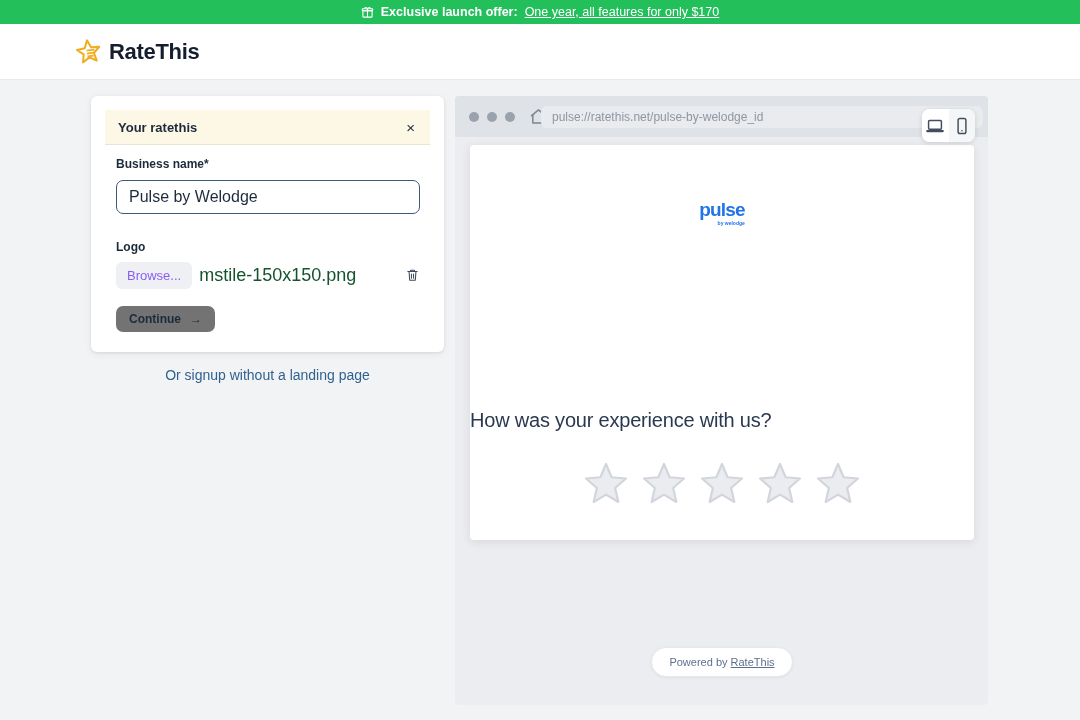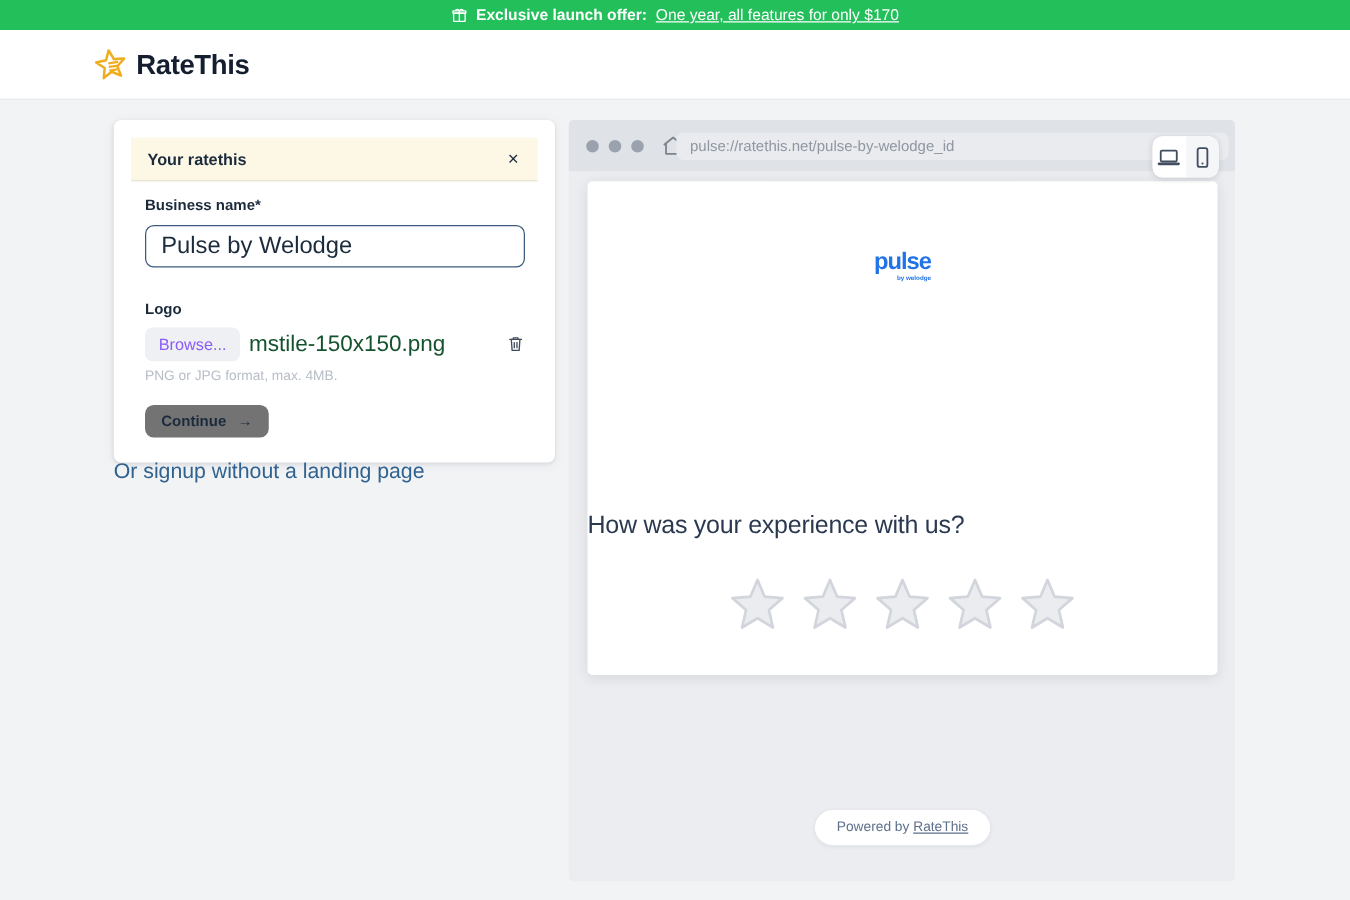--- a/index.html
+++ b/index.html
@@ -47,42 +47,42 @@
   .card-title { font-size:13px; font-weight:700; color:#1c2b3c; }
   .close-btn {
     background:none; border:none; font-size:15px; line-height:1;
     color:#1c2b3c; cursor:pointer; padding:2px;
   }
   .card-body { padding:12px 24px 0 25px; }
   .fld-label { display:block; font-size:12px; font-weight:700; color:#1c2b3c; }
   .text-input {
     margin-top:9px; width:100%; height:33px;
     border:1.5px solid #3c5a7d; border-radius:7px;
-    font-size:19px; color:#1c2b3c; padding:16px 12px;
+    font-size:16px; color:#1c2b3c; padding:16px 12px;
     font-family:"Liberation Sans", sans-serif; background:#fff; outline:none;
   }
   .logo-label { margin-top:26px; }
   .file-row { margin-top:7px; display:flex; align-items:center; height:28px; }
   .browse-btn {
     background:#eef0f3; border:none; border-radius:6px; height:27px;
     padding:0 11px; font-size:13px; color:#8b5cf6; cursor:pointer;
     font-family:"Liberation Sans", sans-serif;
   }
   .filename { margin-left:7px; font-size:18px; color:#14532d; }
   .trash-btn { margin-left:auto; background:none; border:none; cursor:pointer; padding:0; display:flex; }
   .hint { font-size:11px; color:#b7bdc6; margin-top:6px; }
   .continue-btn {
     margin-top:17px; background:#737373; border:none; border-radius:7px;
     height:26px; padding:0 13px; font-size:12px; font-weight:700; color:#1c2b3c;
     display:inline-flex; align-items:center; gap:9px; cursor:pointer;
     font-family:"Liberation Sans", sans-serif;
   }
   .signup-link {
     position:absolute; left:91px; top:287px; width:353px;
-    font-size:17px; color:#30628f; cursor:pointer; text-decoration:none;
+    text-align:center; font-size:14px; color:#30628f; cursor:pointer; text-decoration:none;
     display:block;
   }
 
   
   .preview {
     position:absolute; left:455px; top:16px; width:533px; height:609px;
     background:#ecedf0; border-radius:4px;
   }
   .chrome {
     height:41px; background:#dfe2e6; border-radius:4px 4px 0 0;
@@ -187,21 +187,20 @@
             <svg width="15" height="16" viewBox="0 0 24 24" fill="none" stroke="#3f4a5a" stroke-width="1.7" stroke-linecap="round" stroke-linejoin="round">
               <path d="M4.5 6.5h15"></path>
               <path d="M9 6.5V4.5h6v2"></path>
               <path d="M6.5 6.5l1 14h9l1-14"></path>
               <path d="M10.3 10.5v6.5"></path>
               <path d="M13.7 10.5v6.5"></path>
             </svg>
           </span>
         </button>
       </div>
-      <div class="hint">PNG or JPG format, max. 4MB.</div>
 
       <button class="continue-btn">
         <span>Continue</span>
         <span>→</span>
       </button>
     </div>
   </section>
 
   <a class="signup-link">Or signup without a landing page</a>
 

